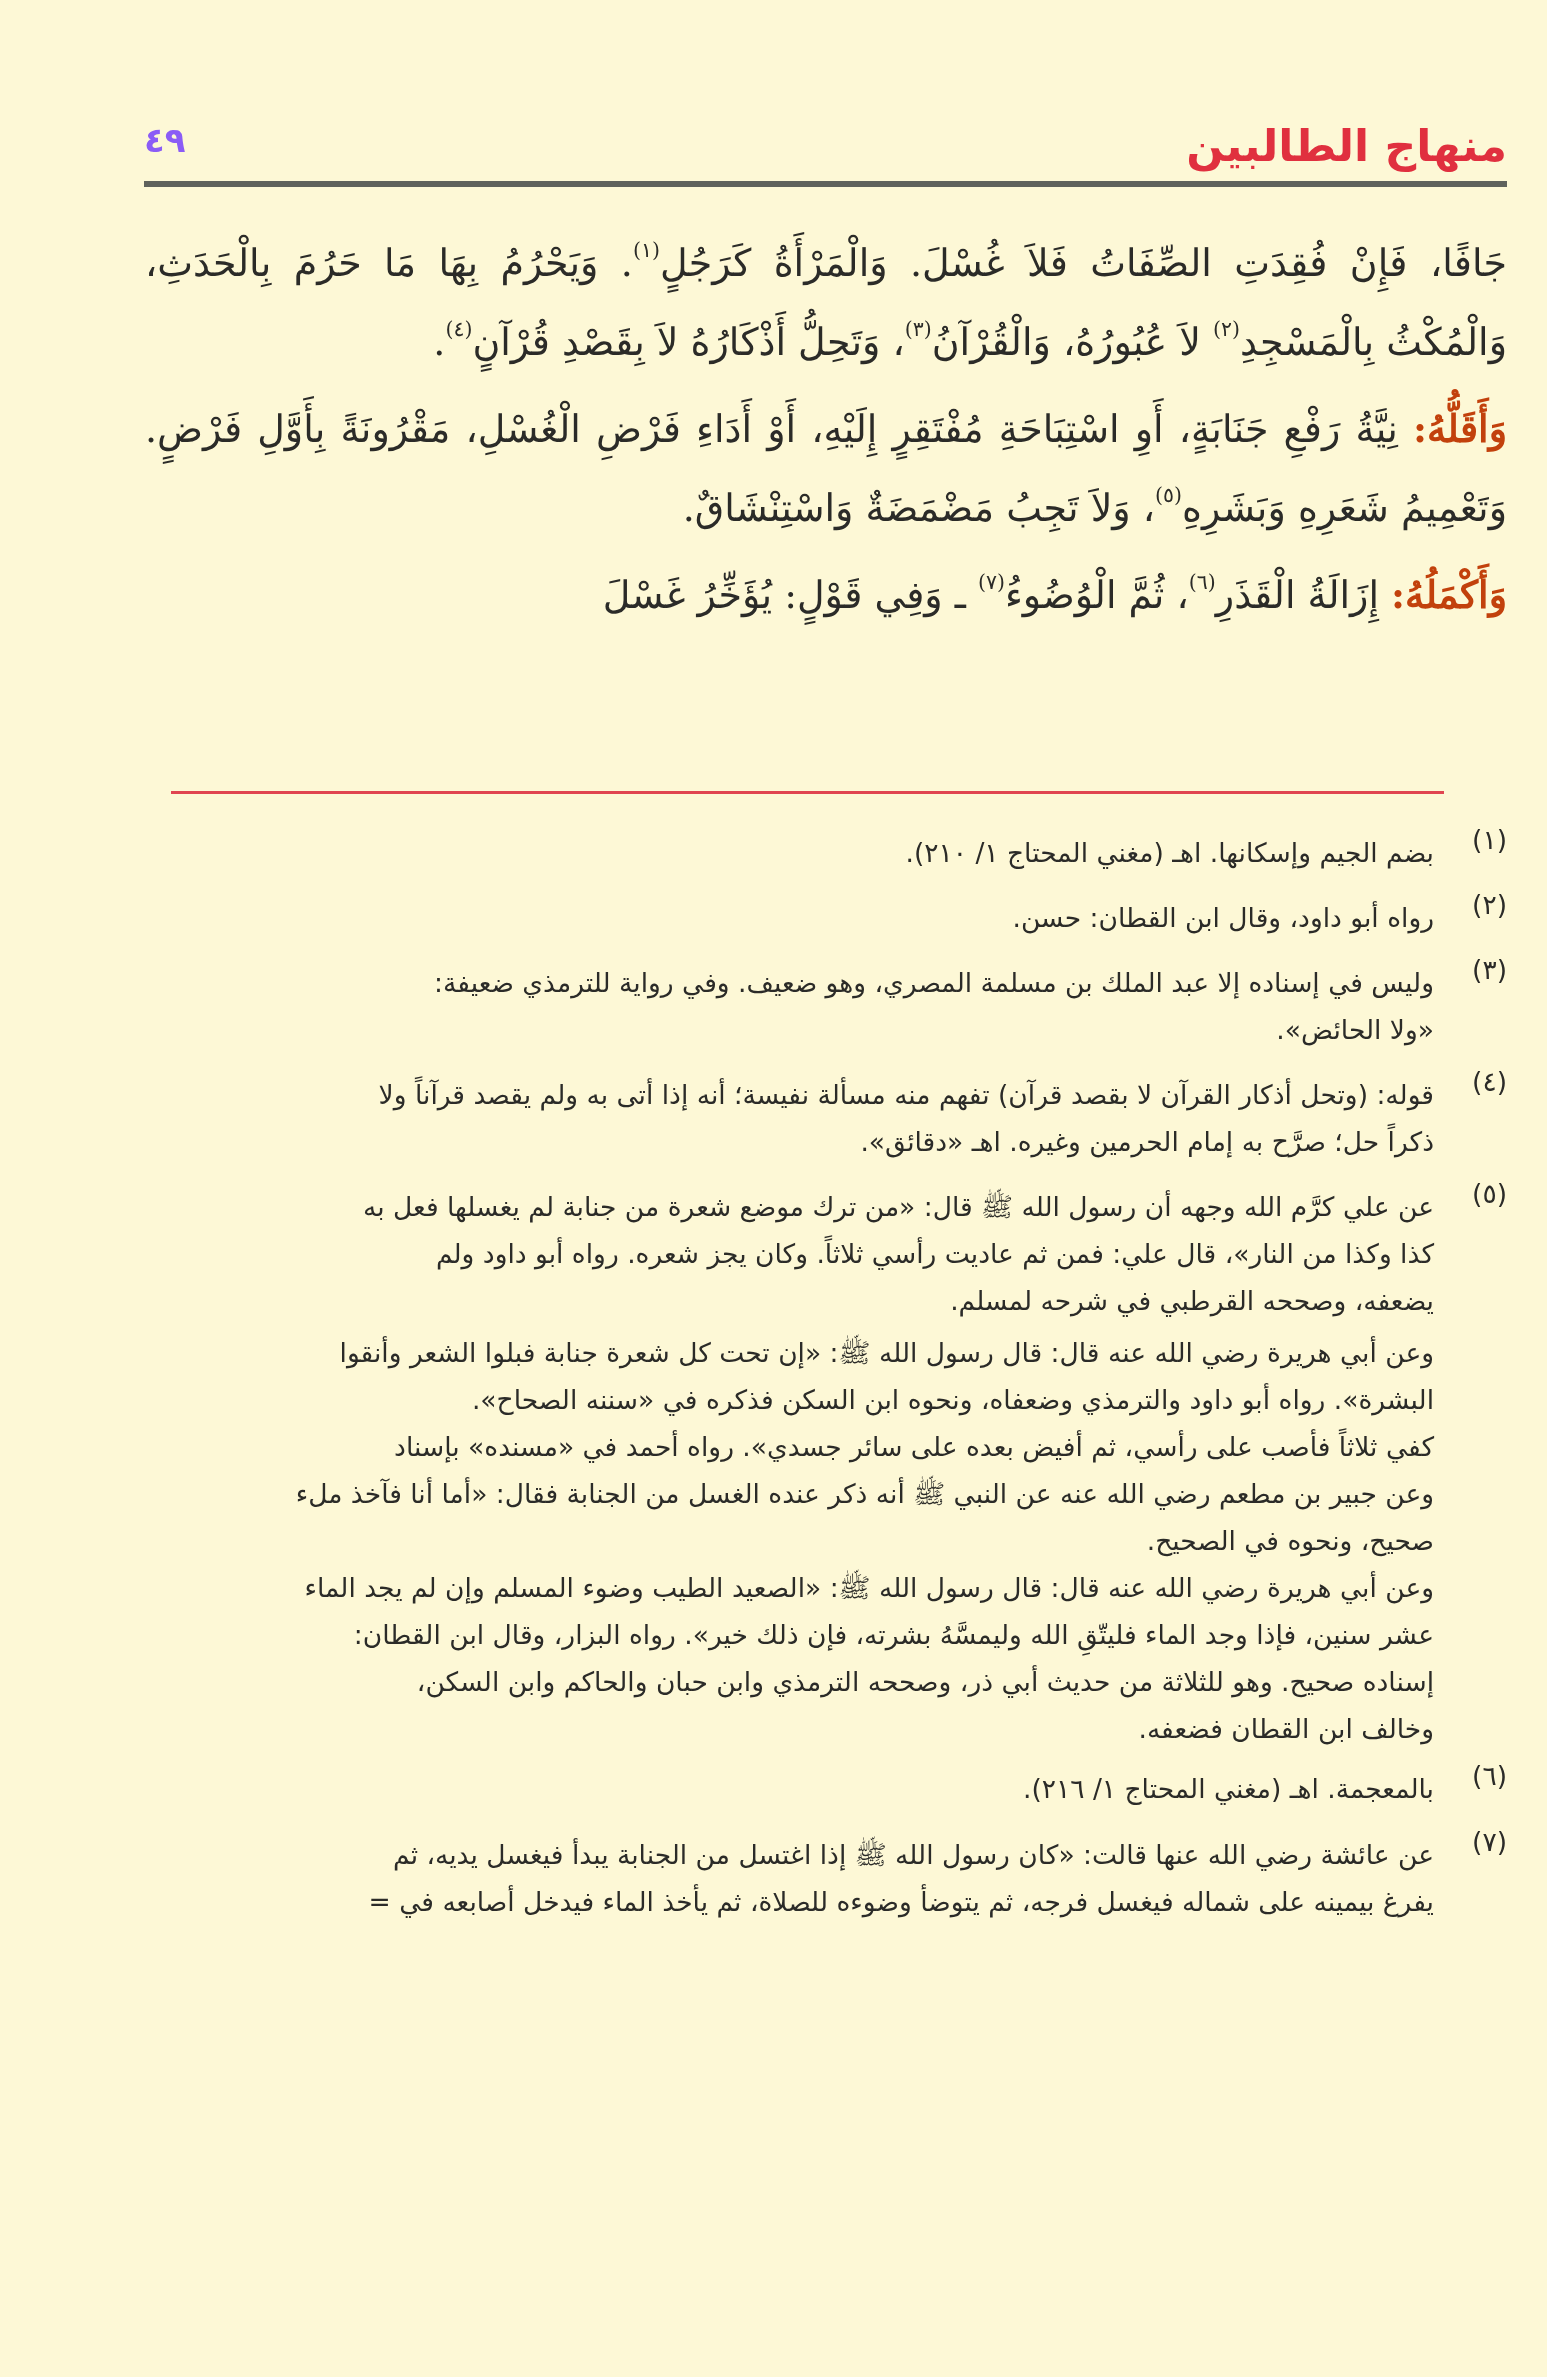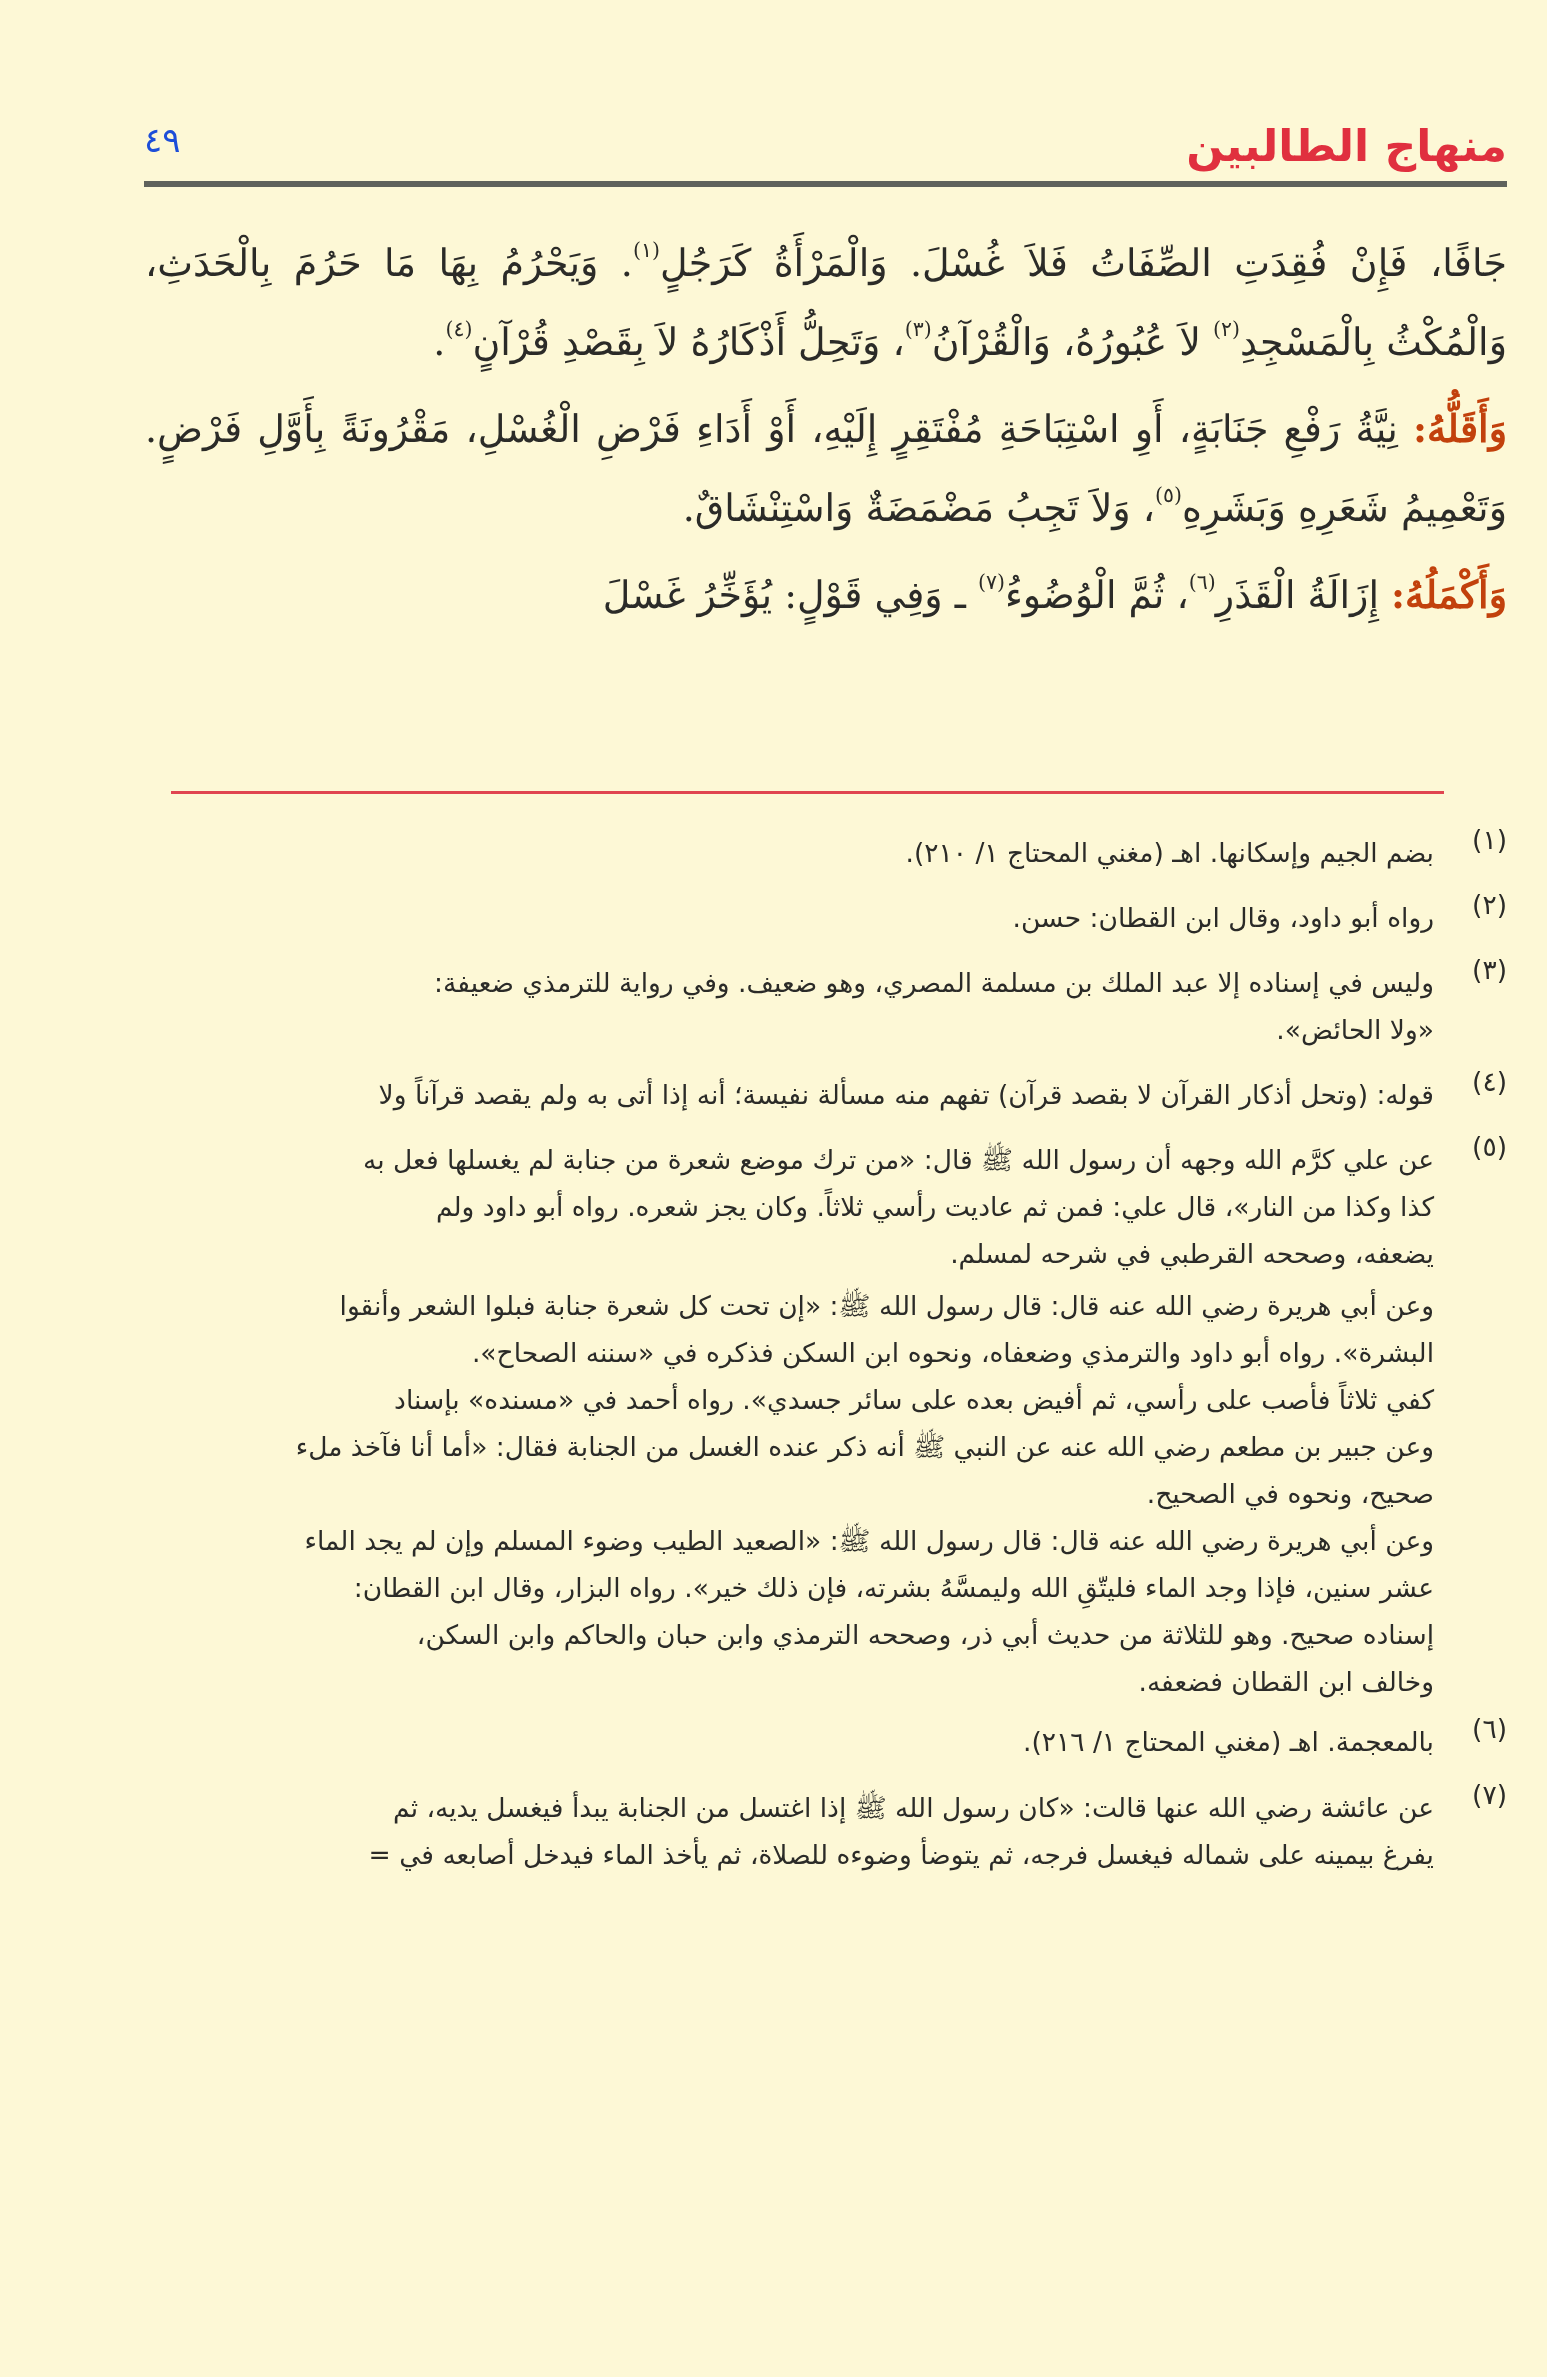--- a/index.html
+++ b/index.html
@@ -17,21 +17,21 @@
   }
   .header {
     position: absolute; top: 111px; left: 144px; right: 41px; height: 68px;
   }
   .running-title {
     position: absolute; right: 0; top: 8.5px;
     color: #e0303f; font-size: 44px; font-weight: bold;
   }
   .page-number {
     position: absolute; left: 0; top: 8.5px;
-    color: #1d4ed8; font-size: 34px; font-weight: normal;
+    color: #8b5cf6; font-size: 34px; font-weight: bold;
   }
   .header-rule {
     position: absolute; top: 181px; left: 144px; right: 41px; height: 6px;
     background: #5f625c;
   }
   .main-text {
     position: absolute; top: 224px; left: 145px; right: 41px;
     font-family: "DejaVu Serif", serif;
     font-size: 38px; line-height: 79px;
     text-align: justify;
@@ -99,20 +99,21 @@
       <span class="fn-num">(٣)</span>
       <div class="fn-body">
         <span class="fn-line">وليس في إسناده إلا عبد الملك بن مسلمة المصري، وهو ضعيف. وفي رواية للترمذي ضعيفة:</span>
         <span class="fn-line">«ولا الحائض».</span>
       </div>
     </div>
     <div class="fn">
       <span class="fn-num">(٤)</span>
       <div class="fn-body">
         <span class="fn-line">قوله: (وتحل أذكار القرآن لا بقصد قرآن) تفهم منه مسألة نفيسة؛ أنه إذا أتى به ولم يقصد قرآناً ولا</span>
+        <span class="fn-line">ذكراً حل؛ صرَّح به إمام الحرمين وغيره. اهـ «دقائق».</span>
       </div>
     </div>
     <div class="fn">
       <span class="fn-num">(٥)</span>
       <div class="fn-body">
         <span class="fn-line">عن علي كرَّم الله وجهه أن رسول الله ﷺ قال: «من ترك موضع شعرة من جنابة لم يغسلها فعل به</span>
         <span class="fn-line">كذا وكذا من النار»، قال علي: فمن ثم عاديت رأسي ثلاثاً. وكان يجز شعره. رواه أبو داود ولم</span>
         <span class="fn-line">يضعفه، وصححه القرطبي في شرحه لمسلم.</span>
       </div>
     </div>

